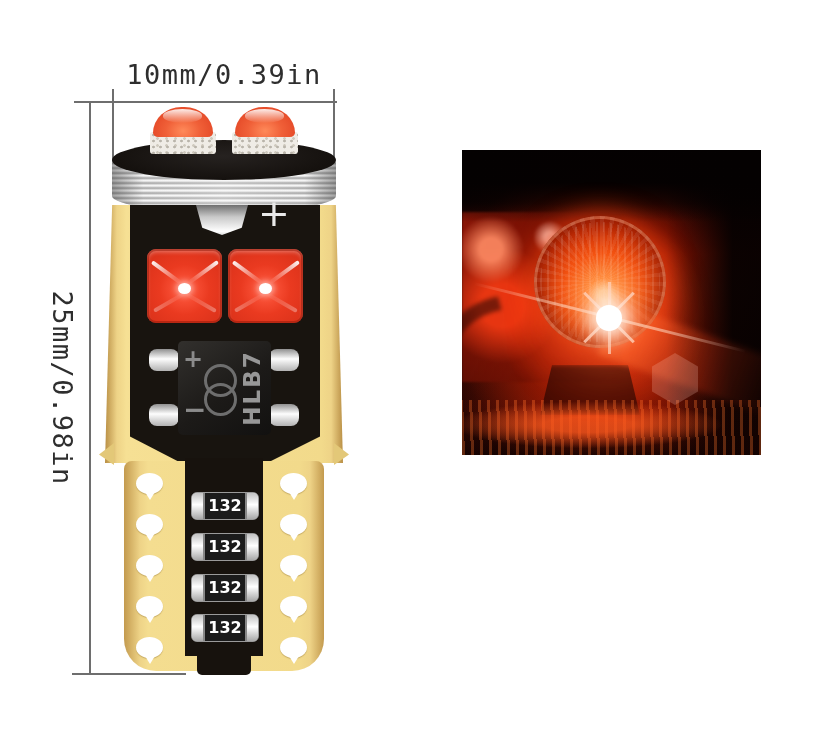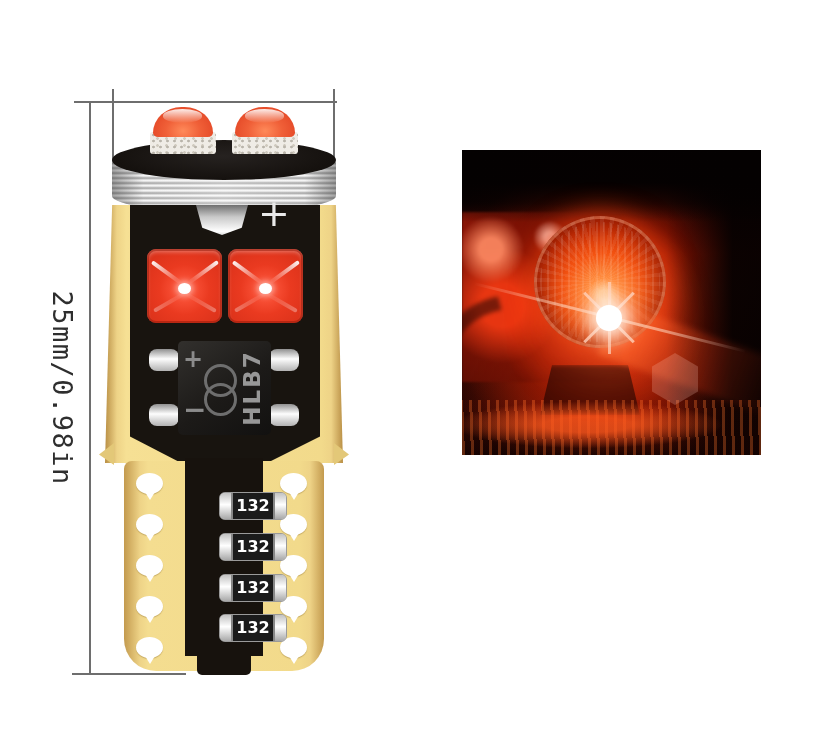--- a/index.html
+++ b/index.html
@@ -92,21 +92,21 @@
   .strip{left:185px;top:458px;width:78px;height:198px;background:#17120d;z-index:3;}
   .strip-tab{left:197px;top:650px;width:54px;height:25px;background:#17120d;border-radius:0 0 5px 5px;z-index:3;}
   .hole{width:27px;height:21px;border-radius:50%;background:#ffffff;z-index:4;
     box-shadow:0 1px 1px rgba(170,140,70,.6);}
   .hole::after{content:"";position:absolute;left:50%;bottom:-6px;margin-left:-5px;width:0;height:0;
     border-left:5px solid transparent;border-right:5px solid transparent;border-top:8px solid #ffffff;}
   .hole.cl{left:136px;} .hole.cr{left:280px;}
   .hr1{top:473px;} .hr2{top:514px;} .hr3{top:555px;} .hr4{top:596px;} .hr5{top:637px;}
   .res{left:191px;width:66px;height:26px;z-index:4;display:flex;align-items:stretch;
     border-radius:6px;border:1px solid #9a9a9a;overflow:hidden;
-    background:linear-gradient(180deg,#e9e9e9,#ffffff 45%,#c4c4c4);margin-left:28px;}
+    background:linear-gradient(180deg,#e9e9e9,#ffffff 45%,#c4c4c4);}
   .res.r1{top:492px;} .res.r2{top:533px;} .res.r3{top:574px;} .res.r4{top:614px;}
   .res-cap{width:11px;background:linear-gradient(180deg,#c2c2c2,#ffffff 45%,#a8a8a8);}
   .res-cap.cl2{border-right:2px solid #878787;}
   .res-cap.cr2{border-left:2px solid #878787;}
   .res-body{flex:1;background:#1b1b1b;color:#ffffff;font-size:16px;font-weight:bold;
     display:flex;align-items:center;justify-content:center;line-height:16px;
     font-family:"DejaVu Sans","Liberation Sans",sans-serif;}
 
   
   .photo{left:462px;top:150px;width:299px;height:305px;background:#0b0202;overflow:hidden;}
@@ -155,20 +155,21 @@
   .p-star2{left:112px;top:166px;width:70px;height:3px;background:rgba(255,235,225,.8);transform:rotate(-45deg);}
   .p-star3{left:146px;top:132px;width:3px;height:72px;background:rgba(255,235,225,.7);}
   .p-hotspot{left:134px;top:155px;width:26px;height:26px;border-radius:50%;background:#fff;
     box-shadow:0 0 18px 8px rgba(255,248,240,.95),0 0 55px 28px rgba(255,130,70,.55);}
 </style>
 </head>
 <body>
 
 <div class="canvas">
 
+  <div class="abs dim-label width-label">10mm/0.39in</div>
   <div class="abs dim-label height-label">25mm/0.98in</div>
   <div class="abs dline dim-line-top"></div>
   <div class="abs dline dim-tick-left"></div>
   <div class="abs dline dim-tick-right"></div>
   <div class="abs dline dim-line-vert"></div>
   <div class="abs dline dim-line-bottom"></div>
 
   <div class="abs cylinder"></div>
   <div class="abs cap-ellipse"></div>
   <div class="abs dome-base l"></div>

